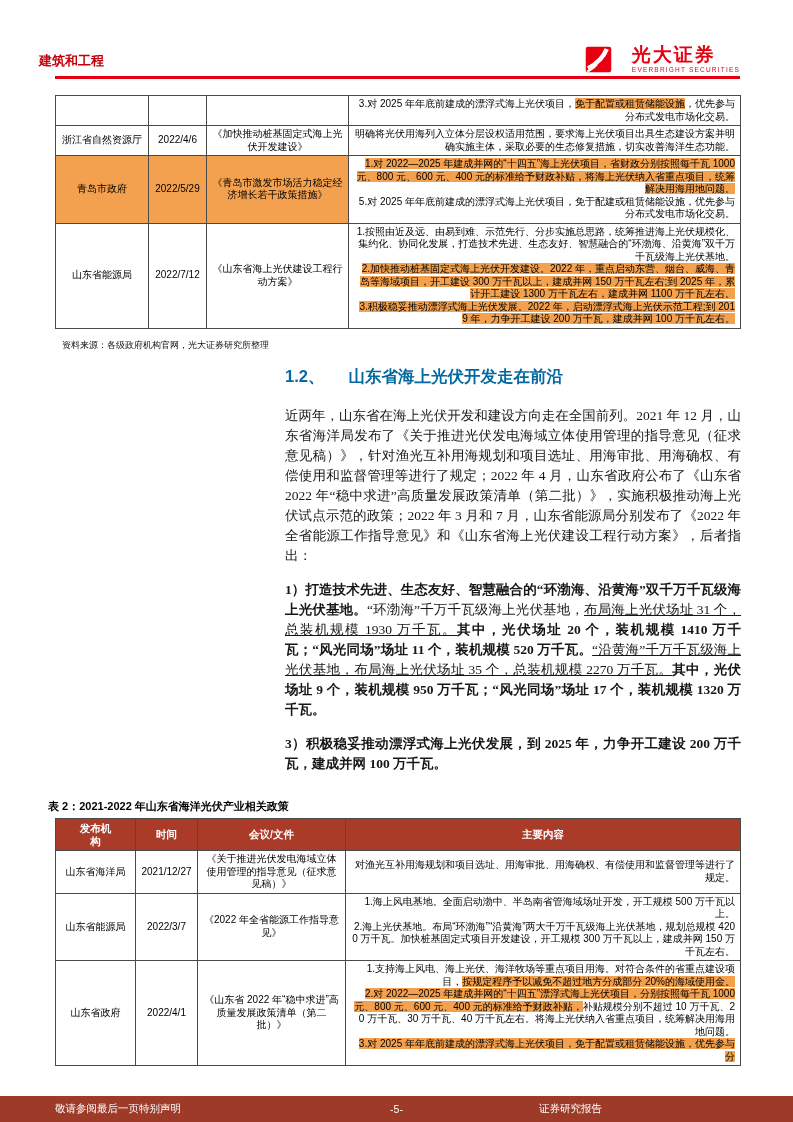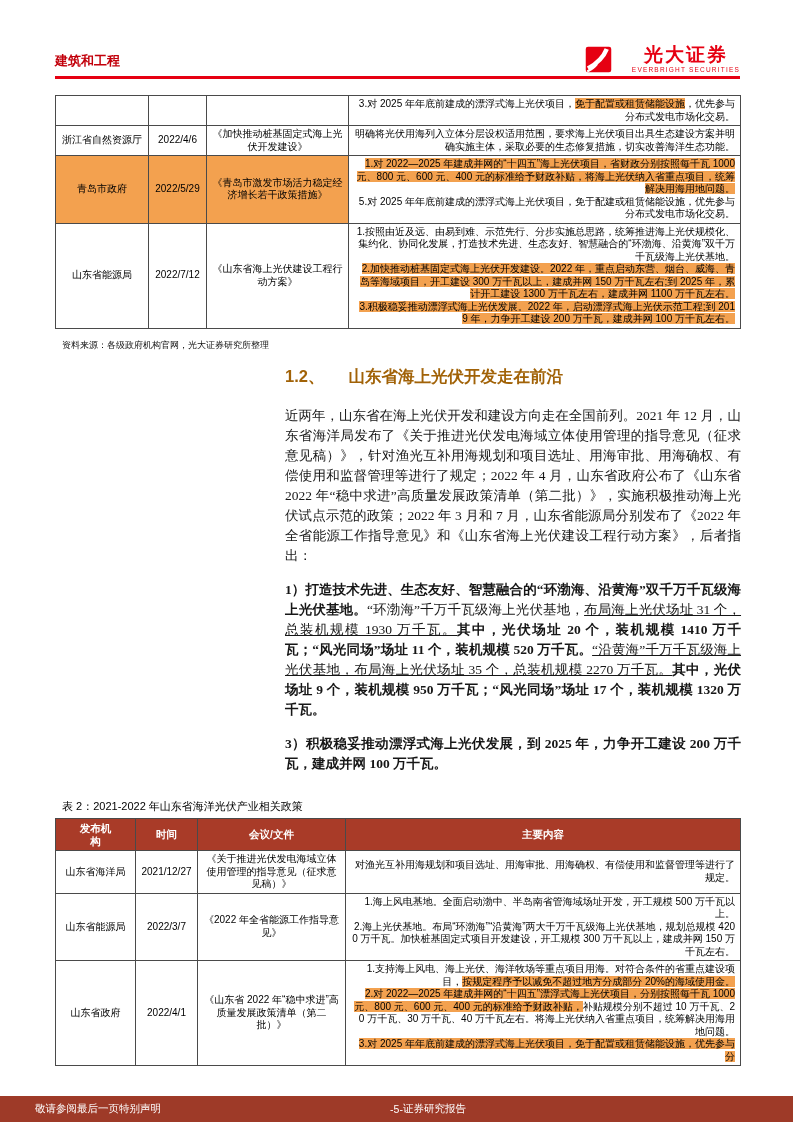--- a/index.html
+++ b/index.html
@@ -1,55 +1,55 @@
 <!DOCTYPE html>
 <html><head>
 <meta charset="utf-8">
 <style>
   * { margin:0; padding:0; box-sizing:border-box; }
   html,body { background:#ffffff; }
   body { width:793px; height:1122px; font-family:"Liberation Sans", sans-serif; }
   .page { position:relative; width:793px; height:1122px; overflow:hidden; background:#fff; }
 
   
-  .header { position:absolute; top:40px; left:55px; right:53px; height:36px; }
+  .header { position:absolute; top:40px; left:39px; right:53px; height:36px; }
   .category { position:absolute; left:0; bottom:6px; color:#c2000b; font-weight:bold; font-size:13px; }
-  .brand { position:absolute; right:0; bottom:3px; display:flex; align-items:center; gap:20px;text-align:center; }
+  .brand { position:absolute; right:0; bottom:3px; display:flex; align-items:center; gap:20px; }
   .logo { width:27px; height:27px; display:block; }
   .brand-cn { color:#e60012; font-size:19px; font-weight:bold; letter-spacing:2px; line-height:1; font-family:"Liberation Serif", serif; }
   .brand-en { color:#e60012; font-size:6.5px; letter-spacing:1.2px; margin-top:2px; }
   .rule { position:absolute; top:76px; left:55px; right:53px; height:3px; background:#e60012; }
 
   
   .ptable { border-collapse:collapse; table-layout:fixed; width:685px; font-size:10px; color:#000; }
   .ptable td, .ptable th { border:1px solid #4a4a4a; padding:2px 5px; vertical-align:middle; line-height:12.5px; word-break:break-all; }
   .c-org, .c-date, .c-doc { text-align:center; }
   .c-content { text-align:right;margin-left:46px; }
   .t1 { position:absolute; top:95px; left:55px; }
   .t2 { position:absolute; top:818px; left:55px; }
   .t2 th { background:#a93b28; color:#fff; font-weight:bold; text-align:center; padding:3px 20px; font-size:10.5px; }
   .hl { background:#f3a14f; }
 
   .source { position:absolute; top:339px; left:62px; font-size:9px; color:#111; }
-  .caption { position:absolute; top:799px; left:62px; font-size:11px; font-weight:normal; color:#000; }
+  .caption { position:absolute; top:799px; left:48px; font-size:11px; font-weight:bold; color:#000; }
 
   
   .bodycol { position:absolute; top:366px; left:285px; width:456px; font-family:"Liberation Serif", serif; font-size:13.5px; line-height:20px; color:#161616; text-align:justify; }
-  .section { color:#a16207; font-size:16.5px; font-weight:bold; margin-bottom:20px; font-family:"Liberation Sans", sans-serif; text-align:left; }
+  .section { color:#0369a1; font-size:16.5px; font-weight:bold; margin-bottom:20px; font-family:"Liberation Sans", sans-serif; text-align:left; }
   .sec-num { margin-right:24px; }
   .para { margin-bottom:14px; }
   .b { font-weight:bold; }
   .u { text-decoration:underline; }
   .pbold { font-weight:bold; margin-bottom:13px; }
 
   
-  .footer { position:absolute; left:0; right:0; bottom:0; height:26px; background:#9e3a28; color:#fff; display:flex; align-items:center; padding:0 35px; font-size:10.5px; }
+  .footer { position:absolute; left:0; right:0; bottom:0; height:26px; background:#9e3a28; color:#fff; display:flex; align-items:center; padding:0 55px; font-size:10.5px; }
   .f-left { flex:1; text-align:left; }
   .f-center { flex:0 0 auto; }
-  .f-right { flex:1; text-align:left; }
+  .f-right { flex:1; text-align:center; }
 </style>
 </head>
 <body>
 
 <div class="page">
 
   <div class="header">
     <span class="category">建筑和工程</span>
     <div class="brand">
       <svg class="logo" viewBox="0 0 36 36" xmlns="http://www.w3.org/2000/svg">

